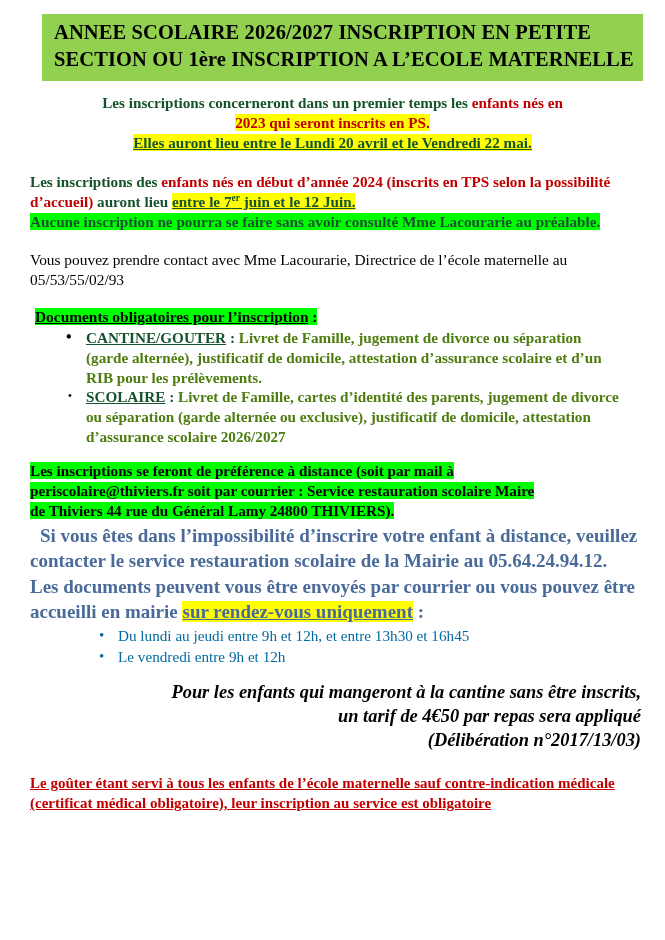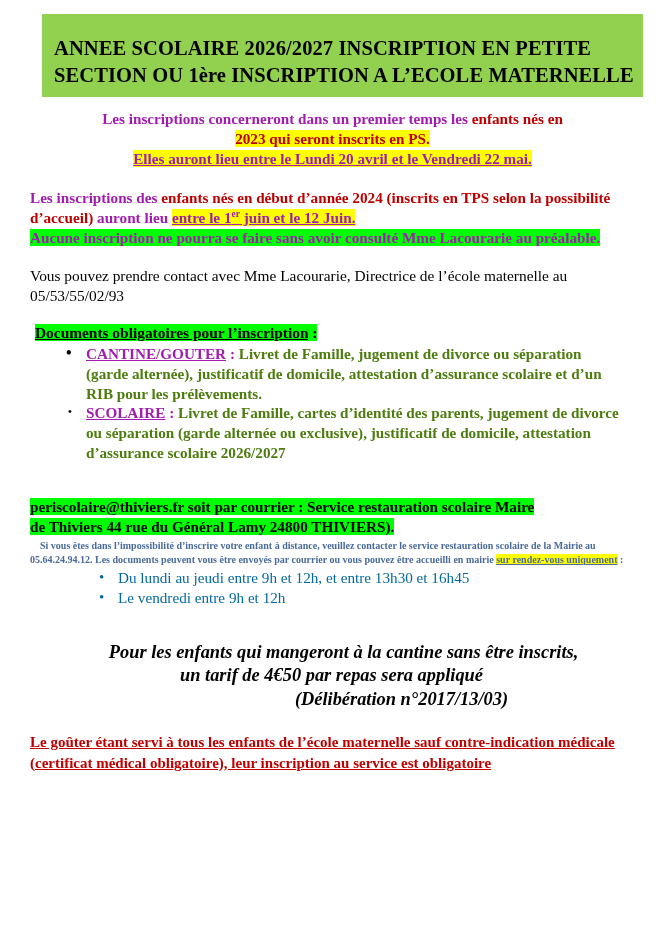--- a/index.html
+++ b/index.html
@@ -20,30 +20,30 @@
     position: relative;
     width: 665px;
     height: 940px;
     padding: 0;
     box-sizing: border-box;
   }
   .b { font-weight: bold; }
   .u { text-decoration: underline; }
   .red { color: #c00000; }
   .blue { color: #4d7c0f; }
-  .black { color: #a21caf; }
+  .black { color: #14532d; }
   .hl-yellow { background: #ffff00; text-align: right; }
   .hl-green  { background: #00ff00; }
   sup.ord { font-size: 0.62em; vertical-align: super; line-height: 0; }
 
   
   .title-banner {
     margin: 14px 22px 0 42px;
     background: #92d050;
-    padding: 21px 8px 8px 12px;
+    padding: 5px 8px 8px 12px;
     font-weight: bold;
     font-size: 20.5px;
     line-height: 1.32;
     letter-spacing: 0.1px;
     color: #000000;
   }
 
   
   .center-block {
     margin: 12px 30px 0 30px;
@@ -122,21 +122,21 @@
     font-weight: bold;
     font-size: 15.2px;
     line-height: 1.33;
   }
   .para-distance .seg { background: #00ff00; }
 
   
   .para-impossible {
     margin: 2px 26px 0 30px;
     font-weight: bold;
-    font-size: 10px;
+    font-size: 19px;
     line-height: 1.33;
     color: #4a6b9a;
     text-align: left;
   }
   .para-impossible .indent { padding-left: 10px; }
 
   
   ul.hours {
     margin: 2px 30px 0 0;
     padding: 0 0 0 118px;
@@ -150,26 +150,26 @@
   ul.hours > li::before {
     content: "\2022";
     position: absolute;
     left: -19px;
     top: -1px;
     font-size: 15px;
   }
 
   
   .tarif {
-    margin: 32px 24px 0 22px;
+    margin: 14px 24px 0 22px;
     font-style: italic;
     font-weight: bold;
     font-size: 18.4px;
     line-height: 1.30;
-    text-align: center;
+    text-align: right;
   }
   .tarif .l1 { display: block; padding-left: 24px; }
   .tarif .l2 { display: block; }
   .tarif .l3 { display: block; padding-left: 140px; }
 
   
   .para-gouter {
     margin: 20px 28px 0 30px;
     font-weight: bold;
     font-size: 15.0px;
@@ -185,41 +185,41 @@
 
   <div class="title-banner">ANNEE SCOLAIRE 2026/2027 INSCRIPTION EN PETITE SECTION OU 1ère INSCRIPTION A L’ECOLE MATERNELLE</div>
 
   <div class="center-block">
     <span class="b black">Les inscriptions concerneront dans un premier temps les </span><span class="b red">enfants nés en</span>
     <span class="line2"><span class="b red hl-yellow">2023 qui seront inscrits en PS.</span></span>
     <span class="line2"><span class="b black u hl-yellow">Elles auront lieu entre le Lundi 20 avril et le Vendredi 22 mai.</span></span>
   </div>
 
   <div class="para-2024">
-    <span class="b black">Les inscriptions des </span><span class="b red">enfants nés en début d’année 2024 (inscrits en TPS selon la possibilité d’accueil)</span><span class="b black"> auront lieu </span><span class="b black u hl-yellow"><span>entre le 1</span><sup class="ord">er</sup><span> juin et le 12 Juin.</span></span>
+    <span class="b black">Les inscriptions des </span><span class="b red">enfants nés en début d’année 2024 (inscrits en TPS selon la possibilité d’accueil)</span><span class="b black"> auront lieu </span><span class="b black u hl-yellow"><span>entre le 7</span><sup class="ord">er</sup><span> juin et le 12 Juin.</span></span>
     <span class="l3"><span class="b black hl-green">Aucune inscription ne pourra se faire sans avoir consulté Mme Lacourarie au préalable.</span></span>
   </div>
 
   <div class="para-contact">Vous pouvez prendre contact avec Mme Lacourarie, Directrice de l’école maternelle au 05/53/55/02/93</div>
 
   <div class="docs-heading">
     <span class="inner">Documents obligatoires pour l’inscription</span><span class="colon-out"> :</span>
   </div>
 
   <ul class="docs">
     <li>
       <span class="black u">CANTINE/GOUTER</span><span class="black"> : </span><span class="blue">Livret de Famille, jugement de divorce ou séparation (garde alternée), justificatif de domicile, attestation d’assurance scolaire et d’un RIB pour les prélèvements.</span>
     </li>
     <li class="small-dot">
       <span class="black u">SCOLAIRE</span><span class="black"> : </span><span class="blue">Livret de Famille, cartes d’identité des parents, jugement de divorce ou séparation (garde alternée ou exclusive), justificatif de domicile, attestation d’assurance scolaire 2026/2027</span>
     </li>
   </ul>
 
   <div class="para-distance">
-    <br>
+    <span class="seg">Les inscriptions se feront de préférence à distance (soit par mail à</span><br>
     <span class="seg">periscolaire@thiviers.fr soit par courrier : Service restauration scolaire Maire</span><br>
     <span class="seg">de Thiviers 44 rue du Général Lamy 24800 THIVIERS).</span>
   </div>
 
   <div class="para-impossible">
     <span class="indent">Si vous êtes dans l’impossibilité d’inscrire votre enfant à distance, veuillez contacter le service restauration scolaire de la Mairie au 05.64.24.94.12. Les documents peuvent vous être envoyés par courrier ou vous pouvez être accueilli en mairie </span><span class="u hl-yellow">sur rendez-vous uniquement</span><span> :</span>
   </div>
 
   <ul class="hours">
     <li>Du lundi au jeudi entre 9h et 12h, et entre 13h30 et 16h45</li>

